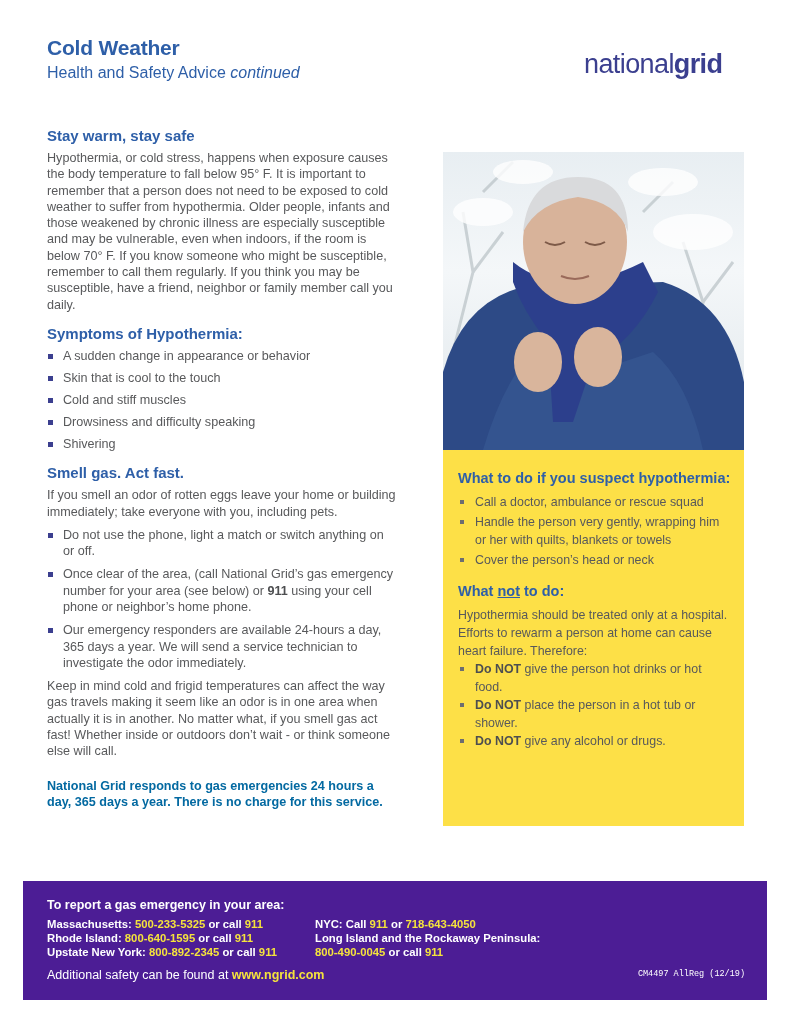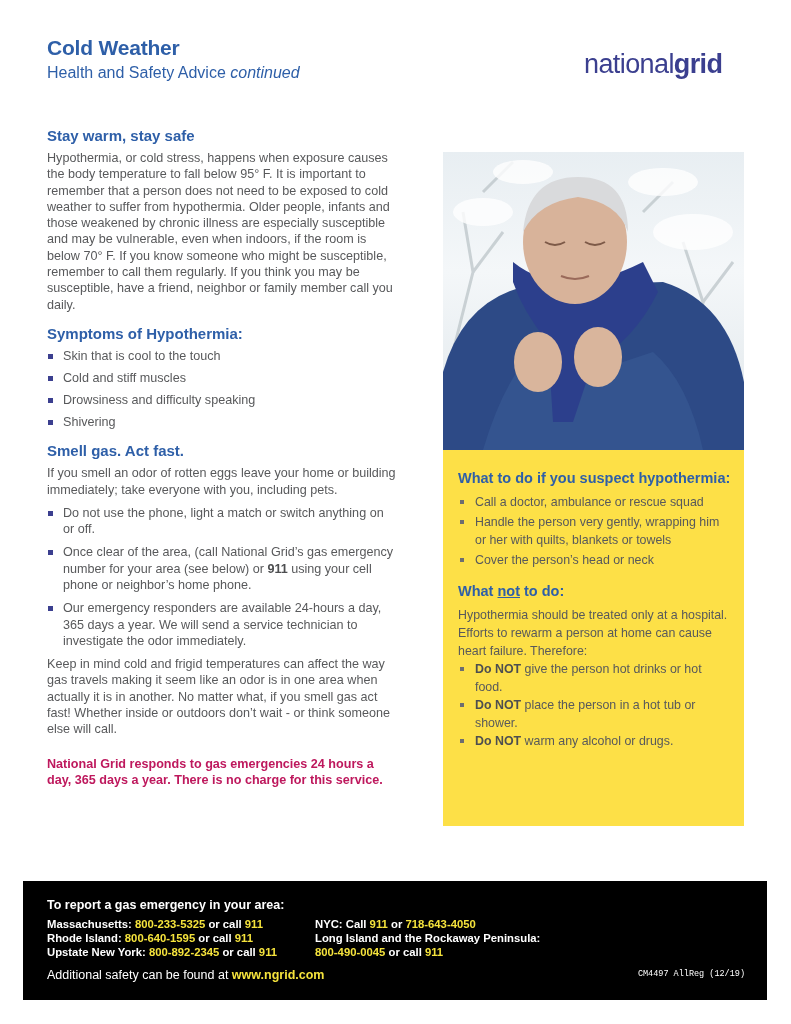--- a/index.html
+++ b/index.html
@@ -20,35 +20,35 @@
   li { position: relative; padding-left: 16px; font-size: 12.6px; line-height: 16.3px; color: #58595b; }
   li .bul { position: absolute; left: 1px; top: 6px; width: 5px; height: 5px; background: #3b3f8f; }
   b.strong { font-weight: bold; color: #4d4e50; }
 
   .sec-warm { margin-bottom: 12px; }
   .sym-list li { margin-bottom: 5.7px; }
   .sec-sym { margin-bottom: 12px; }
   .gas-intro { margin-bottom: 7px; }
   .gas-list li { margin-bottom: 7px; }
   .gas-keep { margin-top: 0px; margin-bottom: 18px; }
-  .gas-bold { font-weight: bold; color: #be185d; }
+  .gas-bold { font-weight: bold; color: #0369a1; }
 
   .photo { position: absolute; left: 443px; top: 152px; width: 301px; height: 298px; overflow: hidden;
            background: linear-gradient(180deg, #e8eef2 0%, #f4f7f9 40%, #dfe6ea 100%); }
   .panel { position: absolute; left: 443px; top: 450px; width: 301px; height: 376px; background: #fde047; padding: 20px 12px 0 15px; }
   .panel h2 { font-size: 14.5px; margin-bottom: 7px; }
   .panel li { font-size: 12.4px; line-height: 18px; padding-left: 17px; }
   .panel li .bul { top: 7px; width: 4px; height: 4px; background: #6d6e70; left: 2px; }
   .hyp-list li { margin-bottom: 2px; }
   .hyp-list { margin-bottom: 14px; }
   .panel p { font-size: 12.4px; line-height: 18px; }
   .not-list li { margin-bottom: 0px; }
   u { text-decoration: underline; }
 
-  .footer { position: absolute; left: 23px; top: 881px; width: 744px; height: 119px; background: #000000; color: #ffffff; padding: 17px 0 0 24px; }
+  .footer { position: absolute; left: 23px; top: 881px; width: 744px; height: 119px; background: #4c1d95; color: #ffffff; padding: 17px 0 0 24px; }
   .footer .ft-head { font-size: 12.5px; font-weight: bold; margin-bottom: 5px; }
   .footer .cols { display: flex; }
   .footer .col1 { width: 268px; }
   .footer .line { font-size: 11.3px; font-weight: bold; line-height: 14px; white-space: nowrap; }
   .y { color: #f5e33c; }
   .footer .add { font-size: 12.5px; margin-top: 9px; }
   .footer .add b { color: #f5e33c; font-weight: bold; }
   .footer .code { position: absolute; right: 22px; top: 88px; font-size: 8.5px; color: #ffffff; font-family: Liberation Mono, monospace; }
 </style>
 </head>
@@ -60,21 +60,21 @@
 
 <div class="left-col">
   <section class="sec-warm">
     <h2>Stay warm, stay safe</h2>
     <p>Hypothermia, or cold stress, happens when exposure causes the body temperature to fall below 95° F. It is important to remember that a person does not need to be exposed to cold weather to suffer from hypothermia. Older people, infants and those weakened by chronic illness are especially susceptible and may be vulnerable, even when indoors, if the room is below 70° F. If you know someone who might be susceptible, remember to call them regularly. If you think you may be susceptible, have a friend, neighbor or family member call you daily.</p>
   </section>
 
   <section class="sec-sym">
     <h2>Symptoms of Hypothermia:</h2>
     <ul class="sym-list">
-      <li><span class="bul"></span></li>
+      <li><span class="bul"></span><span>A sudden change in appearance or behavior</span></li>
       <li><span class="bul"></span><span>Skin that is cool to the touch</span></li>
       <li><span class="bul"></span><span>Cold and stiff muscles</span></li>
       <li><span class="bul"></span><span>Drowsiness and difficulty speaking</span></li>
       <li><span class="bul"></span><span>Shivering</span></li>
     </ul>
   </section>
 
   <section>
     <h2>Smell gas. Act fast.</h2>
     <p class="gas-intro">If you smell an odor of rotten eggs leave your home or building immediately; take everyone with you, including pets.</p>
@@ -130,29 +130,29 @@
     <li><span class="bul"></span><span>Call a doctor, ambulance or rescue squad</span></li>
     <li><span class="bul"></span><span>Handle the person very gently, wrapping him or her with quilts, blankets or towels</span></li>
     <li><span class="bul"></span><span>Cover the person’s head or neck</span></li>
   </ul>
 
   <h2><span>What </span><u>not</u><span> to do:</span></h2>
   <p>Hypothermia should be treated only at a hospital. Efforts to rewarm a person at home can cause heart failure. Therefore:</p>
   <ul class="not-list">
     <li><span class="bul"></span><b class="strong">Do NOT</b><span> give the person hot drinks or hot food.</span></li>
     <li><span class="bul"></span><b class="strong">Do NOT</b><span> place the person in a hot tub or shower.</span></li>
-    <li><span class="bul"></span><b class="strong">Do NOT</b><span> warm any alcohol or drugs.</span></li>
+    <li><span class="bul"></span><b class="strong">Do NOT</b><span> give any alcohol or drugs.</span></li>
   </ul>
 </div>
 
 <div class="footer">
   <div class="ft-head">To report a gas emergency in your area:</div>
   <div class="cols">
     <div class="col1">
-      <div class="line"><span>Massachusetts: </span><span class="y">800-233-5325</span><span> or call </span><span class="y">911</span></div>
+      <div class="line"><span>Massachusetts: </span><span class="y">500-233-5325</span><span> or call </span><span class="y">911</span></div>
       <div class="line"><span>Rhode Island: </span><span class="y">800-640-1595</span><span> or call </span><span class="y">911</span></div>
       <div class="line"><span>Upstate New York: </span><span class="y">800-892-2345</span><span> or call </span><span class="y">911</span></div>
     </div>
     <div class="col2">
       <div class="line"><span>NYC: Call </span><span class="y">911</span><span> or </span><span class="y">718-643-4050</span></div>
       <div class="line">Long Island and the Rockaway Peninsula:</div>
       <div class="line"><span class="y">800-490-0045</span><span> or call </span><span class="y">911</span></div>
     </div>
   </div>
   <div class="add"><span>Additional safety can be found at </span><b>www.ngrid.com</b></div>

